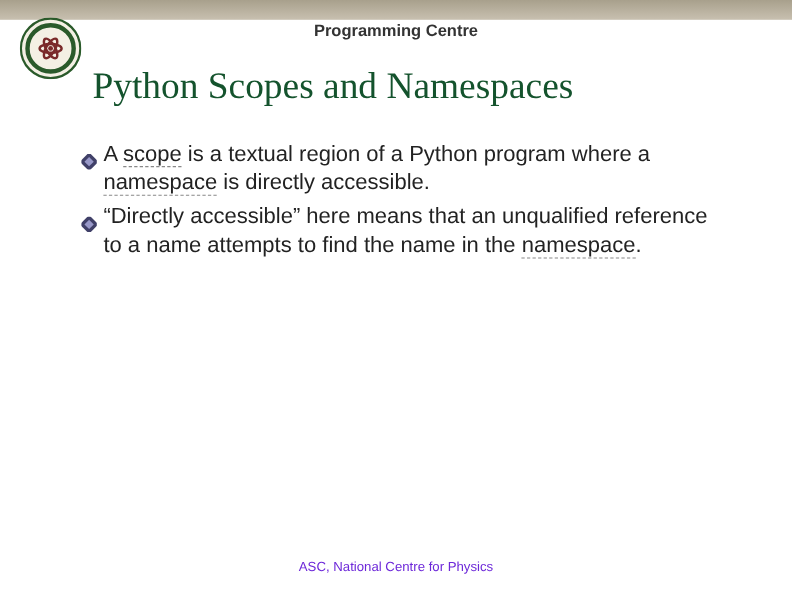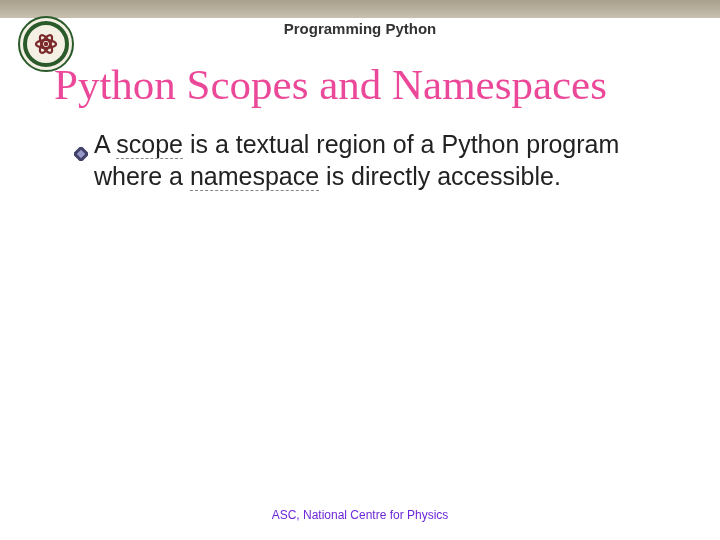--- a/index.html
+++ b/index.html
@@ -35,37 +35,37 @@
     position: absolute;
     top: 16px;
     left: 18px;
     width: 56px;
     height: 56px;
   }
   .logo svg { width: 56px; height: 56px; }
   .title {
     position: absolute;
     top: 60px;
-    left: 54px;
+    left: 84px;
     font-family: Georgia, "Times New Roman", serif;
-    font-size: 43px;
-    color: #ec4899;
+    font-size: 34px;
+    color: #14532d;
     font-weight: normal;
   }
   .body-area {
     position: absolute;
     top: 128px;
     left: 94px;
     width: 560px;
   }
   .bullet-item {
     position: relative;
     margin-bottom: 6px;
     font-family: Tahoma, Verdana, sans-serif;
-    font-size: 25px;
+    font-size: 20px;
     color: #222;
     line-height: 1.28;
   }
   .bullet-icon {
     position: absolute;
     left: -20px;
     top: 8px;
     width: 14px;
     height: 14px;
   }
@@ -79,21 +79,21 @@
     font-family: "Comic Sans MS", cursive, sans-serif;
     font-size: 12px;
     color: #6d28d9;
   }
 </style>
 </head>
 <body>
 
 <div class="header-band"></div>
 
-<div class="header-subtitle">Programming Python</div>
+<div class="header-subtitle">Programming Centre</div>
 
 <div class="logo">
   <svg viewBox="0 0 56 56">
     <circle cx="28" cy="28" r="27" fill="#f4f0e4" stroke="#2a5a2a" stroke-width="2"></circle>
     <circle cx="28" cy="28" r="21" fill="none" stroke="#2a5a2a" stroke-width="4"></circle>
     <g stroke="#7a2a2a" stroke-width="2.2" fill="none">
       <ellipse cx="28" cy="28" rx="10" ry="4" transform="rotate(0 28 28)"></ellipse>
       <ellipse cx="28" cy="28" rx="10" ry="4" transform="rotate(60 28 28)"></ellipse>
       <ellipse cx="28" cy="28" rx="10" ry="4" transform="rotate(120 28 28)"></ellipse>
     </g>
@@ -108,16 +108,25 @@
   <div class="bullet-item">
     <span class="bullet-icon">
       <svg viewBox="0 0 14 14">
           <rect x="1" y="1" width="12" height="12" fill="#404068" transform="rotate(45 7 7)"></rect>
           <rect x="4" y="4" width="6" height="6" fill="#9898c8" transform="rotate(45 7 7)"></rect>
         </svg>
     </span>
     <span>A </span><span class="dashed">scope</span><span> is a textual region of a Python program where a </span><span class="dashed">namespace</span><span> is directly accessible.</span>
   </div>
 
+  <div class="bullet-item">
+    <span class="bullet-icon">
+      <svg viewBox="0 0 14 14">
+          <rect x="1" y="1" width="12" height="12" fill="#404068" transform="rotate(45 7 7)"></rect>
+          <rect x="4" y="4" width="6" height="6" fill="#9898c8" transform="rotate(45 7 7)"></rect>
+        </svg>
+    </span>
+    <span>“Directly accessible” here means that an unqualified reference to a name attempts to find the name in the </span><span class="dashed">namespace</span><span>.</span>
+  </div>
 
 </div>
 
 <div class="footer">ASC, National Centre for Physics</div>
 
 </body></html>

